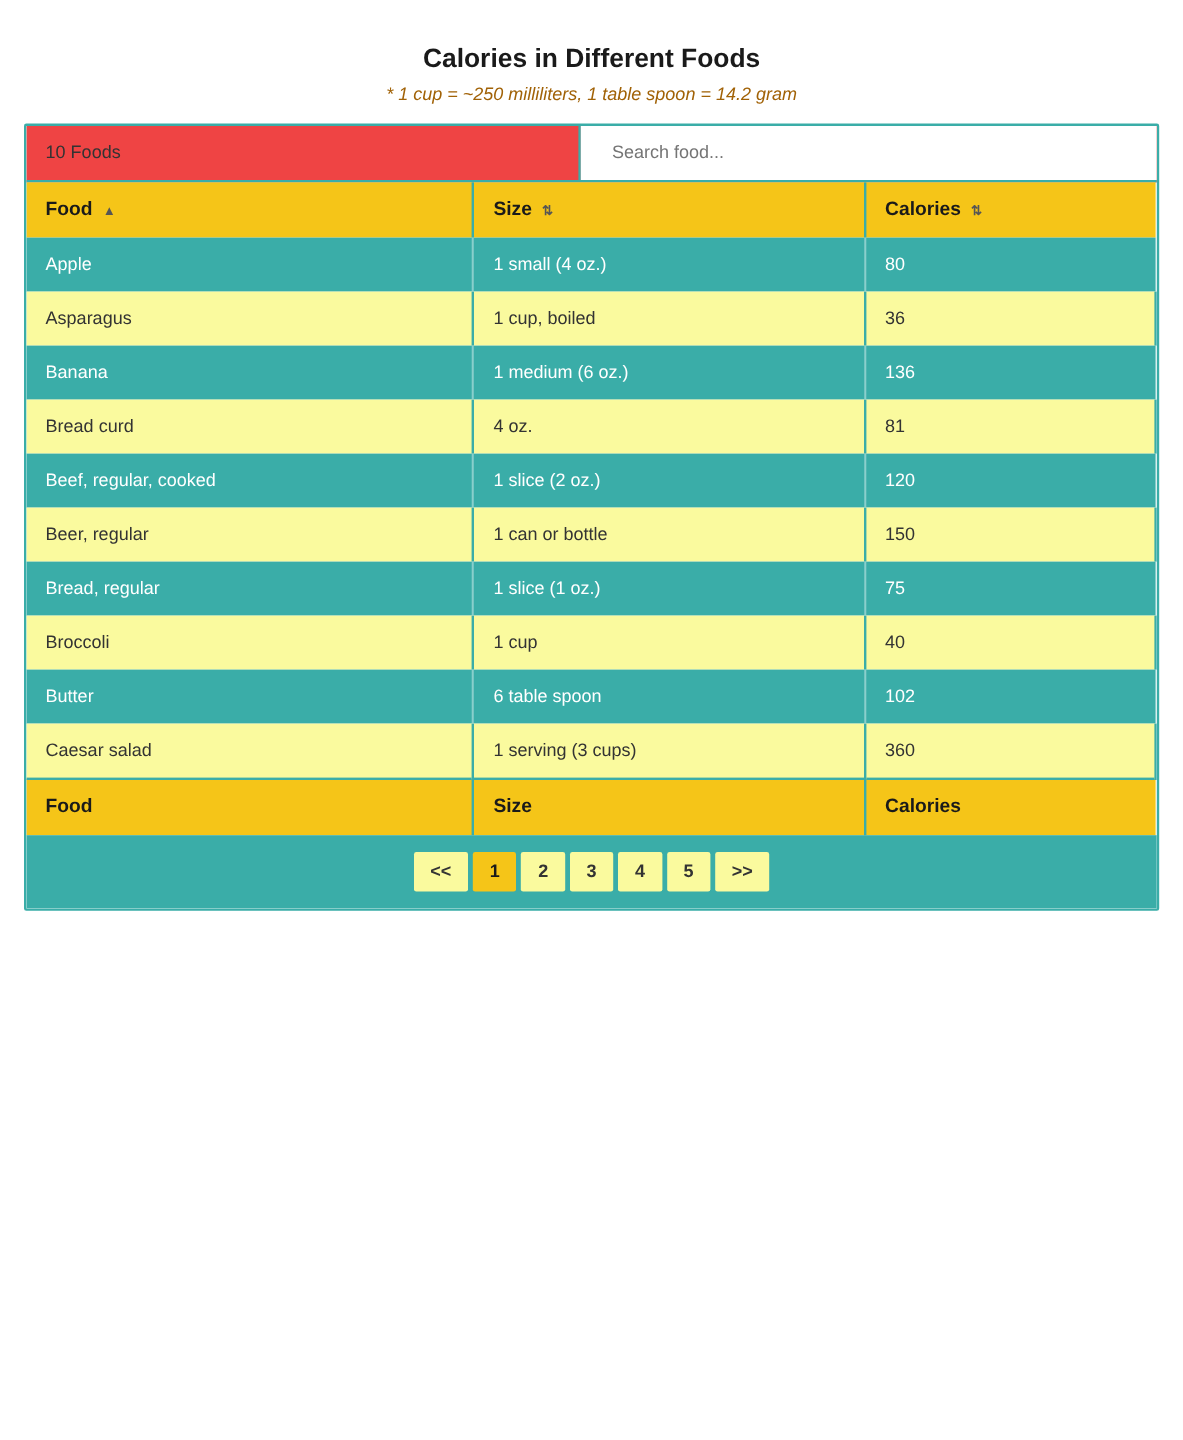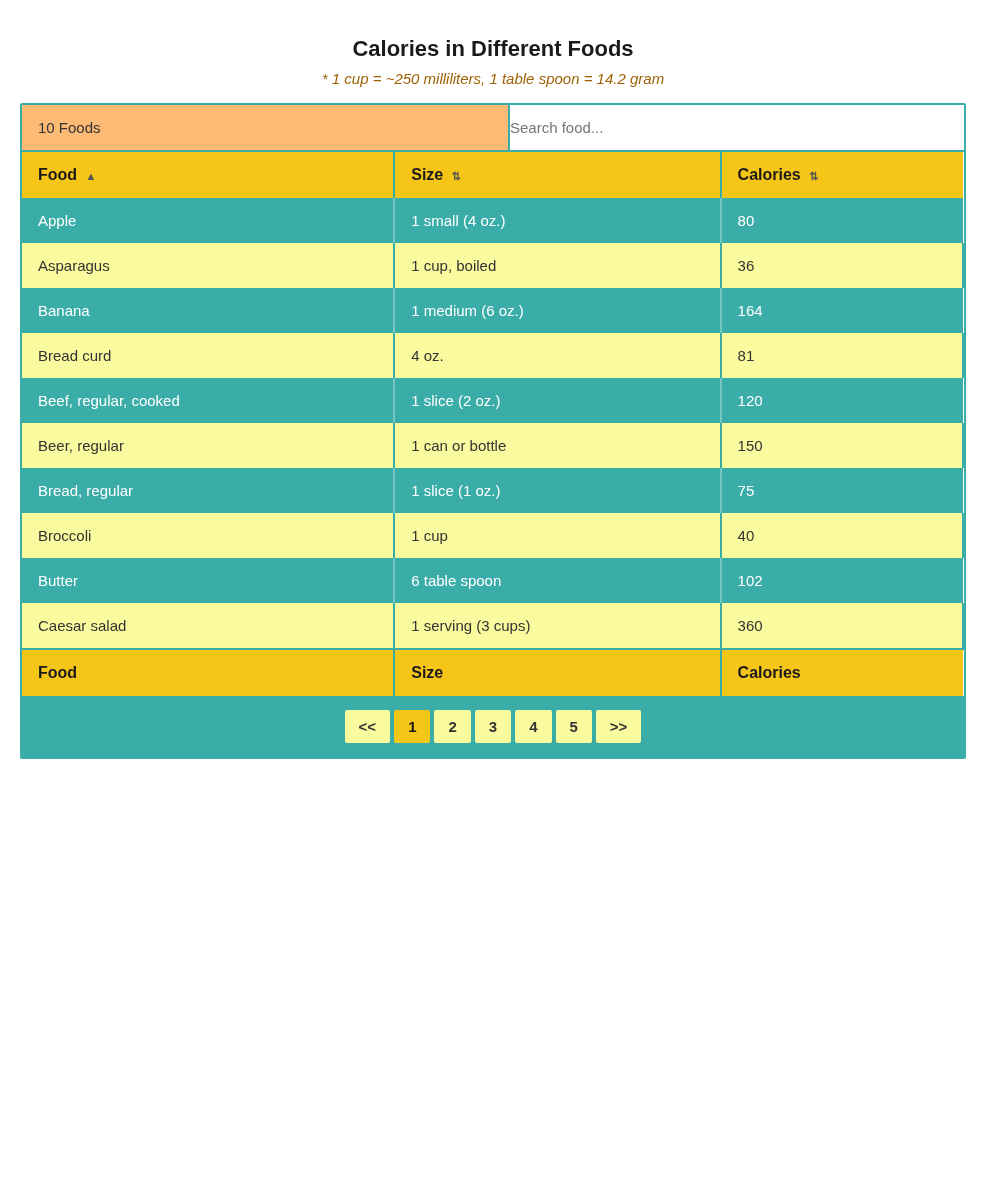--- a/index.html
+++ b/index.html
@@ -43,34 +43,34 @@
 
     .table-wrapper {
       border: 2px solid #3aada8;
       border-radius: 2px;
       overflow: hidden;
     }
 
     .table-toolbar {
       display: flex;
       border-bottom: 2px solid #3aada8;
-      background: #fdba74;
+      background: #ef4444;
     }
 
     .table-count {
       flex: 1;
       padding: 14px 16px;
       font-size: 15px;
       color: #333;
       border-right: 2px solid #3aada8;
     }
 
     .search-input {
       flex: 1;
-      padding: 14px 0;
+      padding: 14px 26px;
       font-size: 15px;
       color: #999;
       border: none;
       outline: none;
       background: #fff;
     }
 
     table {
       width: 100%;
       border-collapse: collapse;
@@ -201,21 +201,21 @@
             <td>80</td>
           </tr>
           <tr>
             <td>Asparagus</td>
             <td>1 cup, boiled</td>
             <td>36</td>
           </tr>
           <tr>
             <td>Banana</td>
             <td>1 medium (6 oz.)</td>
-            <td>164</td>
+            <td>136</td>
           </tr>
           <tr>
             <td>Bread curd</td>
             <td>4 oz.</td>
             <td>81</td>
           </tr>
           <tr>
             <td>Beef, regular, cooked</td>
             <td>1 slice (2 oz.)</td>
             <td>120</td>

